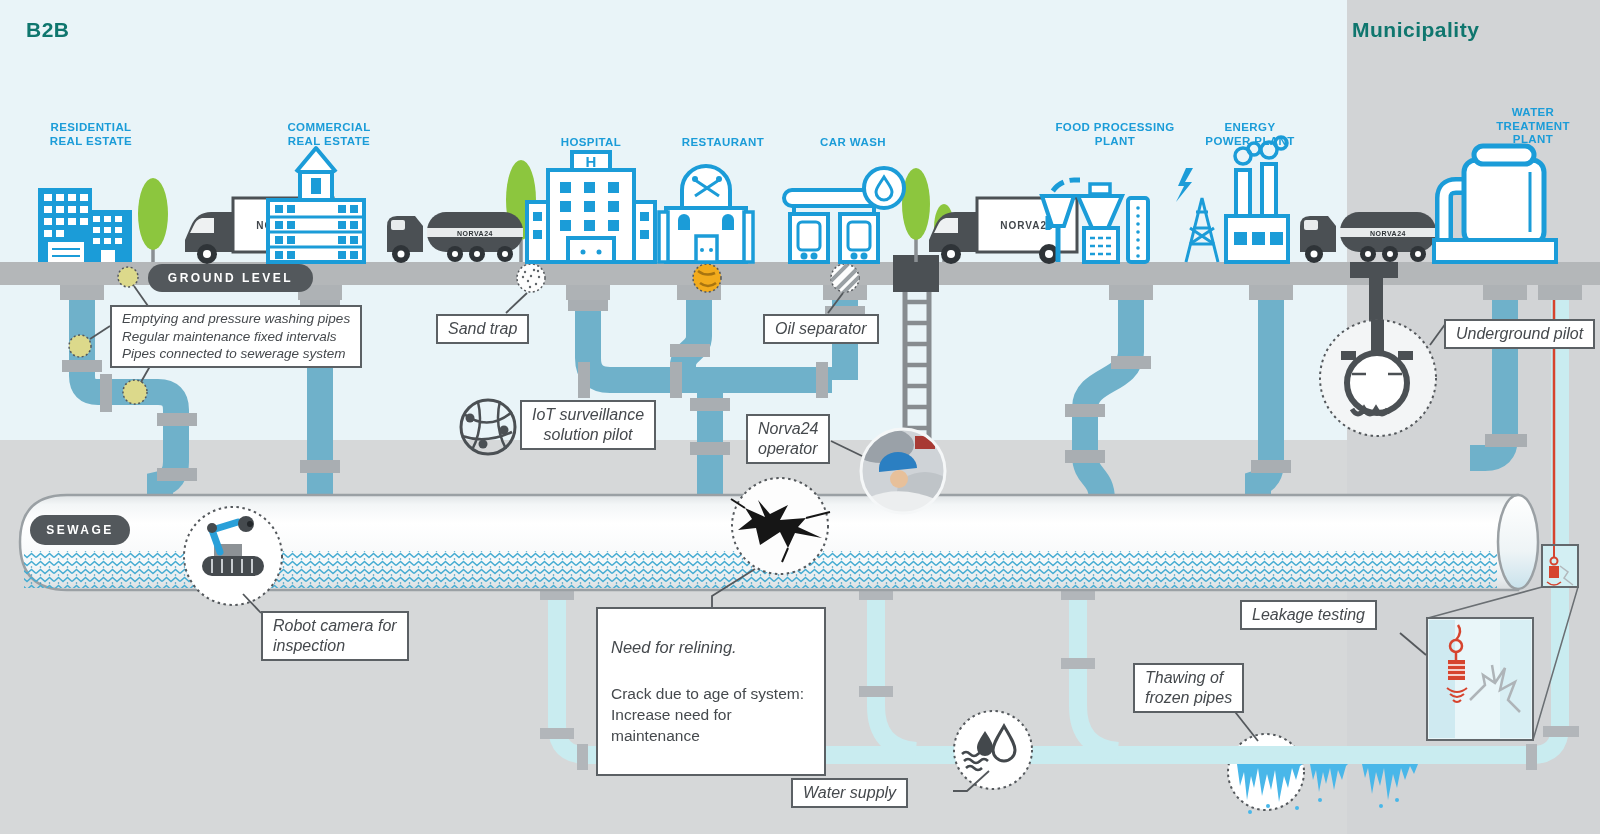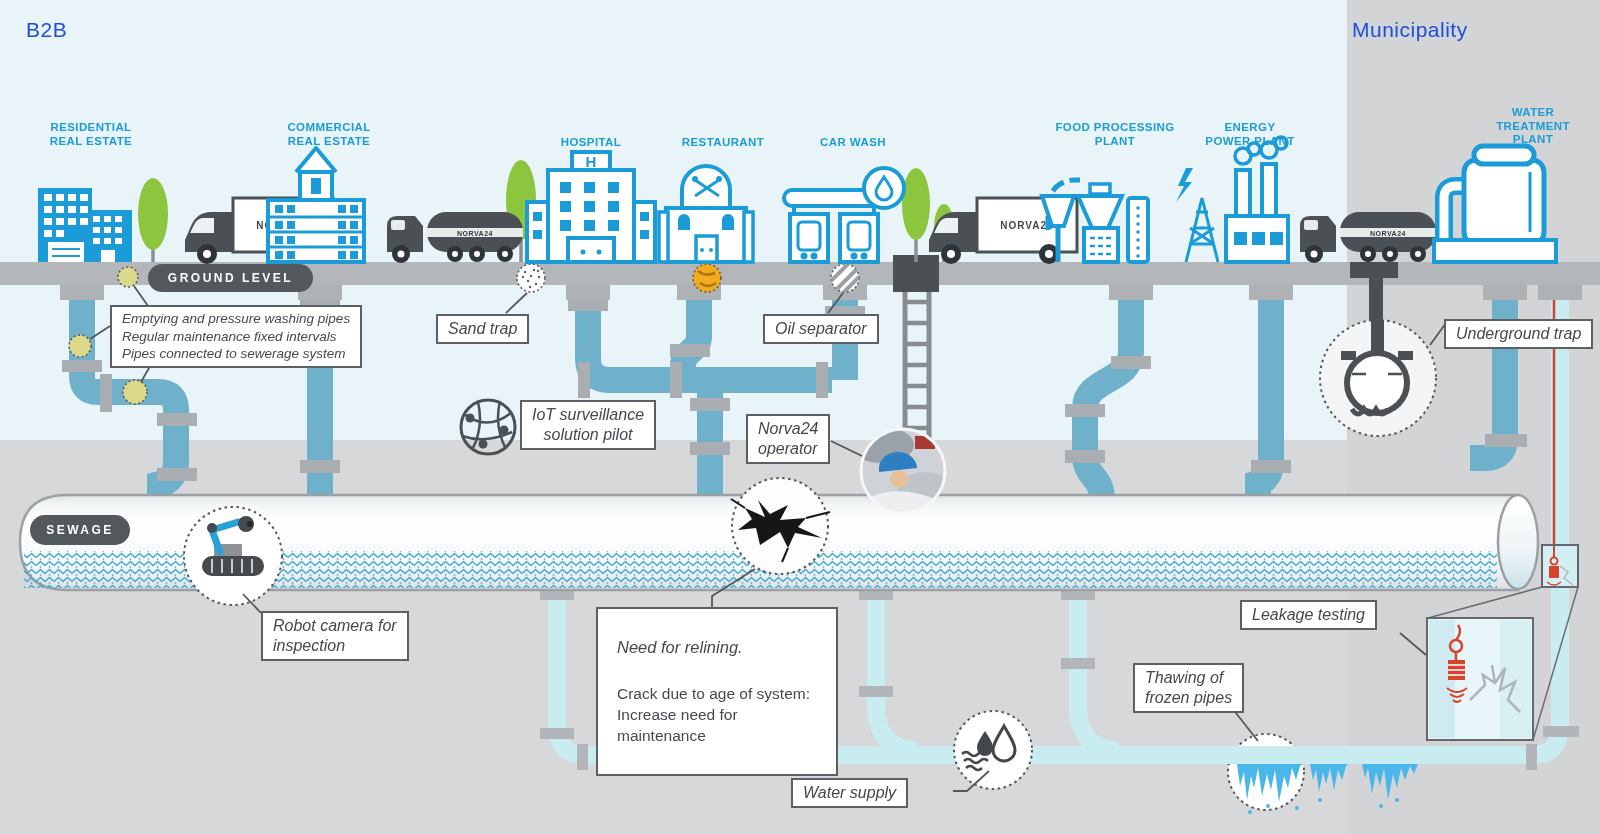--- a/index.html
+++ b/index.html
@@ -2,30 +2,30 @@
 <html><head>
 <meta charset="utf-8">
 <style>
   html,body{margin:0;padding:0;}
   body{width:1600px;height:834px;position:relative;overflow:hidden;background:#d6d8d9;
        font-family:"Liberation Sans",sans-serif;}
   .panel{position:absolute;}
   #sky{left:0;top:0;width:1347px;height:440px;background:#e9f4f8;}
   #muni-panel{left:1347px;top:0;width:253px;height:834px;background:#d2d4d6;}
   #scene{position:absolute;left:0;top:0;}
-  .hdr{position:absolute;font-weight:normal;font-size:21px;color:#1d4ed8;letter-spacing:.5px;}
+  .hdr{position:absolute;font-weight:bold;font-size:21px;color:#0f766e;letter-spacing:.5px;}
   .blabel{position:absolute;color:#1b9cd8;font-weight:bold;font-size:11.5px;line-height:13.5px;
           text-align:center;letter-spacing:.4px;white-space:pre-line;margin-top:8px;}
   .pill{position:absolute;background:#53585c;color:#fff;font-weight:bold;font-size:12px;
         letter-spacing:2.5px;border-radius:15px;display:flex;align-items:center;justify-content:center;}
   .cbox{position:absolute;background:#fff;border:2px solid #5b6064;color:#45494d;
         font-style:italic;font-size:16px;line-height:20px;padding:3px 10px;white-space:pre-line;}
   .cbox.small{font-size:13.5px;line-height:17.5px;}
   .cbox.center{text-align:center;}
-  #relining-box{font-style:normal;width:200px;padding:8px 19px;}
+  #relining-box{font-style:normal;width:200px;padding:8px 13px;}
   .rl-title{font-style:italic;font-size:16.5px;margin-bottom:6px;}
   .rl-body{font-size:15.5px;line-height:21px;}
 </style>
 </head>
 <body>
 
 <div id="sky" class="panel"></div>
 <div id="muni-panel" class="panel"></div>
 
 <svg id="scene" width="1600" height="834" viewBox="0 0 1600 834">
@@ -506,21 +506,21 @@
 
 <div class="cbox small" style="left:110px;top:305px">Emptying and pressure washing pipes
 Regular maintenance fixed intervals
 Pipes connected to sewerage system</div>
 <div class="cbox" style="left:436px;top:314px">Sand trap</div>
 <div class="cbox" style="left:763px;top:314px">Oil separator</div>
 <div class="cbox center" style="left:520px;top:400px">IoT surveillance
 solution pilot</div>
 <div class="cbox" style="left:746px;top:414px">Norva24
 operator</div>
-<div class="cbox" style="left:1444px;top:319px">Underground trap</div>
+<div class="cbox" style="left:1444px;top:319px">Underground pilot</div>
 <div class="cbox" style="left:261px;top:611px">Robot camera for
 inspection</div>
 <div class="cbox" id="relining-box" style="left:596px;top:607px">
   <div class="rl-title">Need for relining.</div>
   <div class="rl-body">Crack due to age of system: Increase need for maintenance</div>
 </div>
 <div class="cbox" style="left:1240px;top:600px">Leakage testing</div>
 <div class="cbox" style="left:1133px;top:663px">Thawing of
 frozen pipes</div>
 <div class="cbox" style="left:791px;top:778px">Water supply</div>

